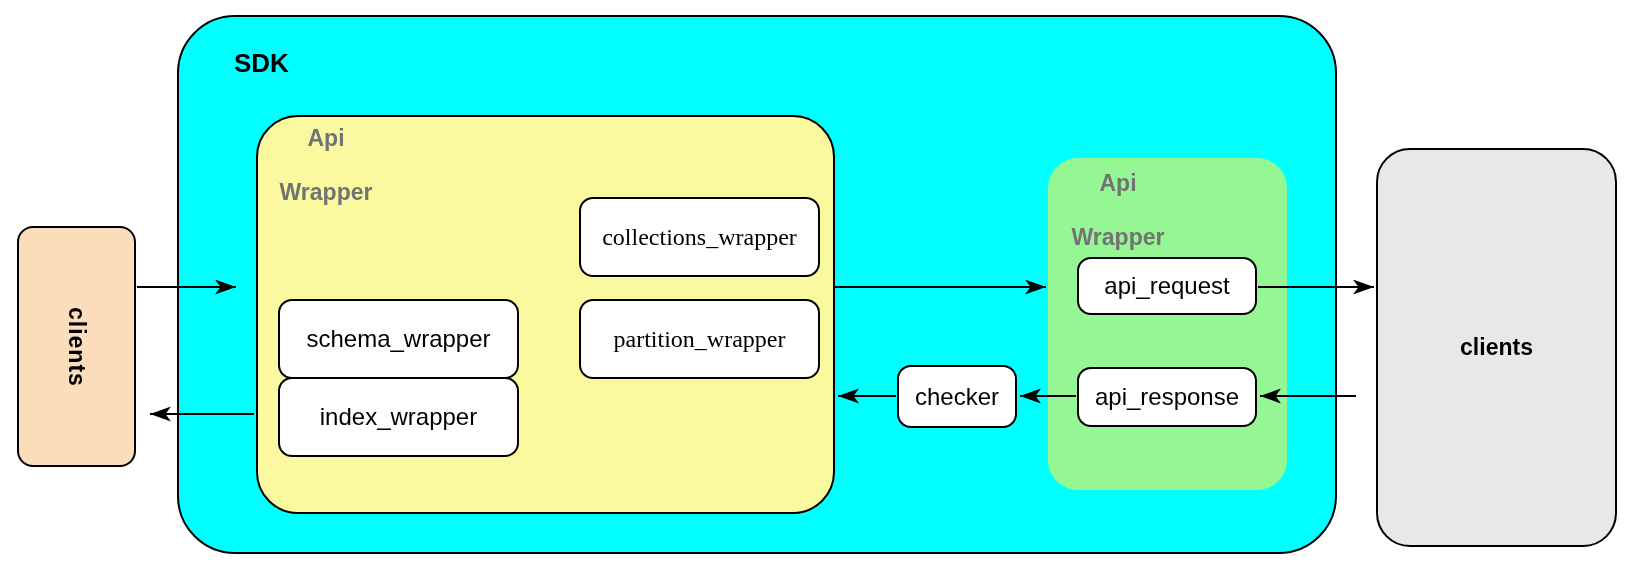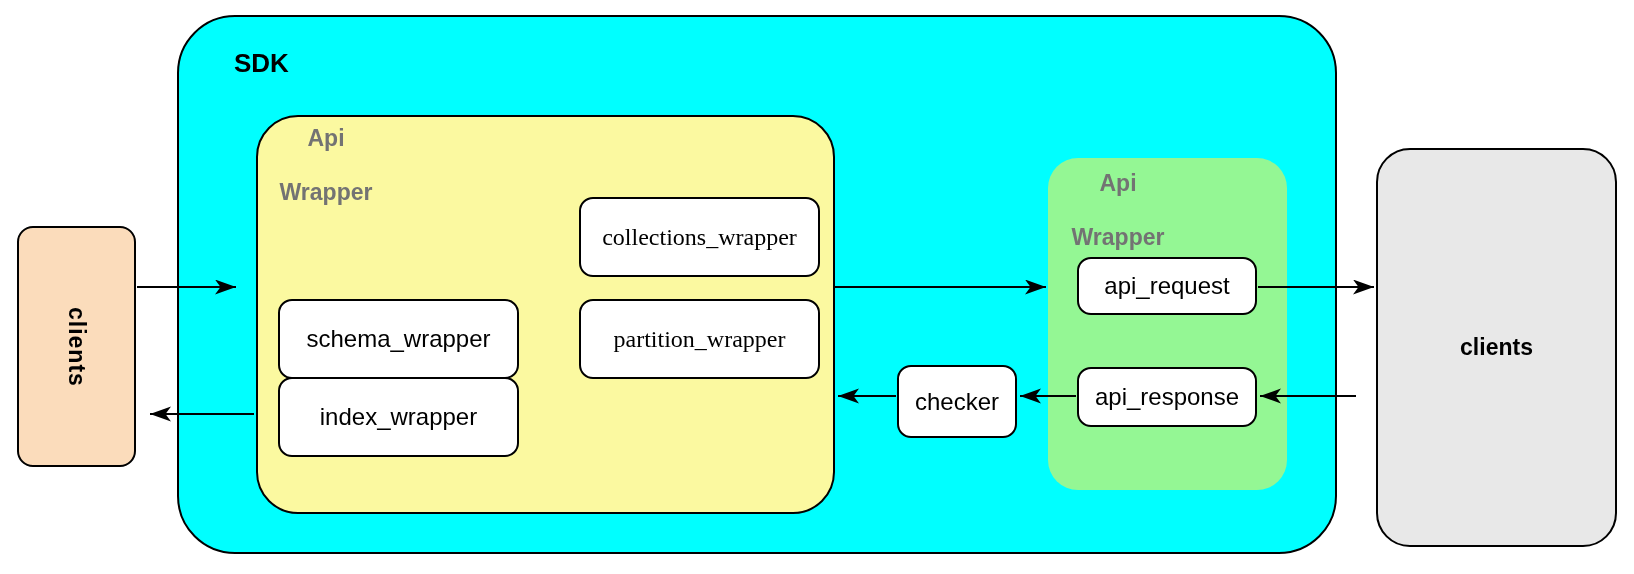--- a/index.html
+++ b/index.html
@@ -86,21 +86,21 @@
   .wnode { width: 241px; height: 80px; }
   .col1 { left: 20px; }
   .col2 { left: 321px; font-family: Liberation Serif, serif; }
   .row1 { top: 80px; }
   .row2 { top: 182px; }
   .row3 { top: 260px; }
 
   #api-request  { left: 29px; top:  99px; width: 180px; height: 58px; }
   #api-response { left: 29px; top: 209px; width: 180px; height: 60px; }
 
-  #checker { left: 897px; top: 365px; width: 120px; height: 73px; }
+  #checker { left: 897px; top: 365px; width: 120px; height: 63px; }
 
   
   #arrows {
     position: absolute; left: 0; top: 0;
     width: 1634px; height: 574px;
     pointer-events: none;
   }
   #arrows line { stroke: #000; stroke-width: 2px; }
 </style>
 </head>

